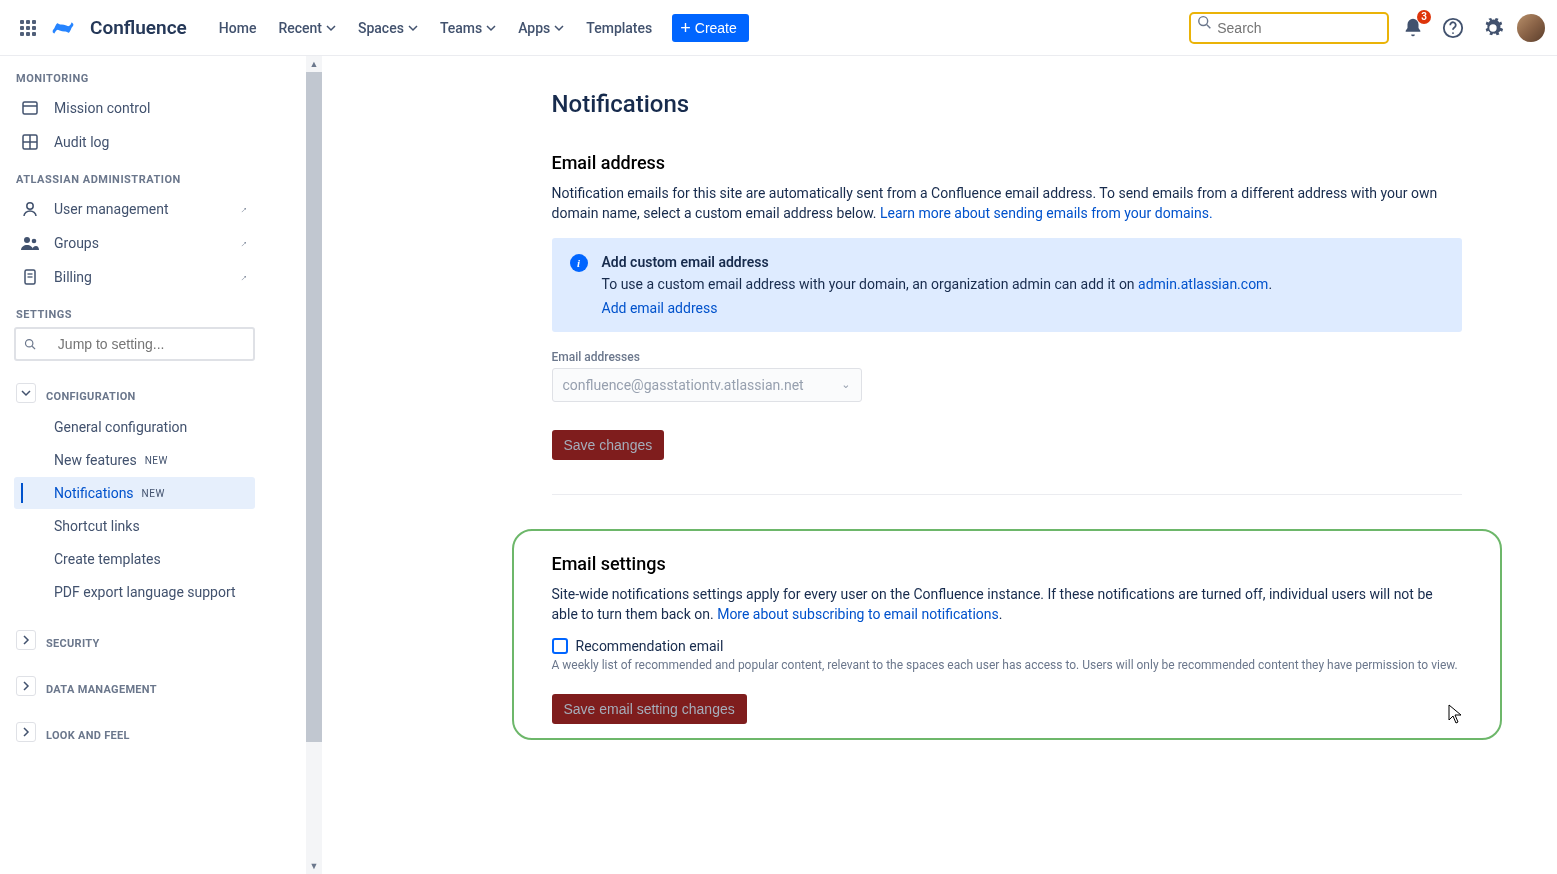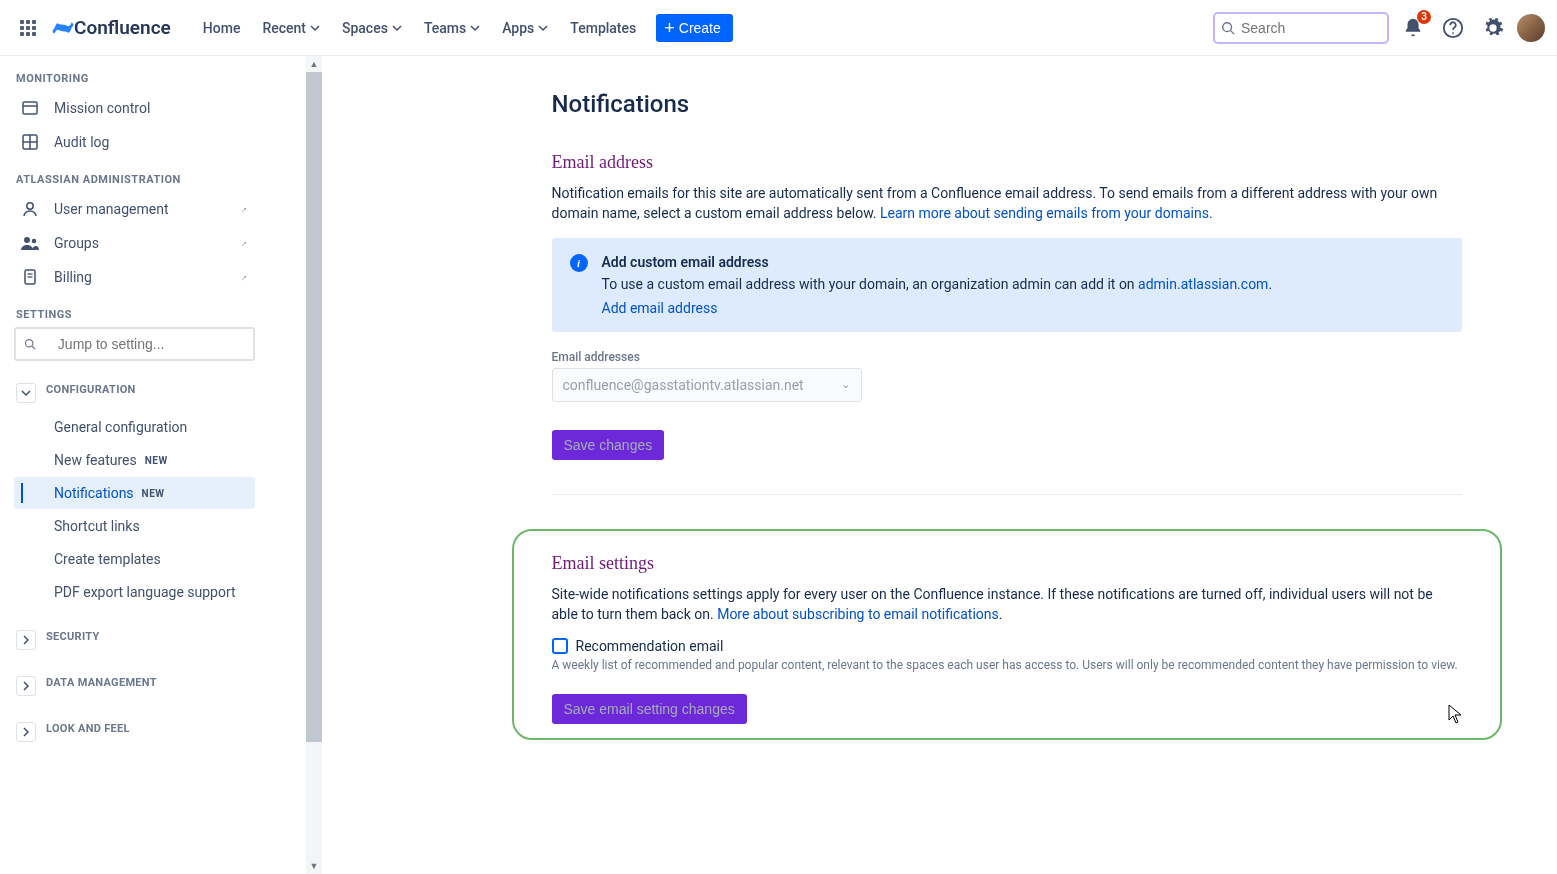--- a/index.html
+++ b/index.html
@@ -2,30 +2,30 @@
 <html><head>
 <meta charset="utf-8">
 <style>
   * { box-sizing: border-box; margin: 0; padding: 0; }
   body { font-family: -apple-system, BlinkMacSystemFont, "Segoe UI", Roboto, sans-serif; font-size: 14px; color: #172B4D; background: #fff; width: 1557px; height: 874px; overflow: hidden; }
 
   
   .topnav { height: 56px; display: flex; align-items: center; padding: 0 12px; border-bottom: 1px solid #ebecf0; justify-content: space-between; }
   .topnav-left { display: flex; align-items: center; gap: 4px; }
   .app-switcher { width: 32px; height: 32px; display: flex; align-items: center; justify-content: center; border-radius: 3px; cursor: pointer; color: #505F79; }
-  .logo-wrap { display: flex; align-items: flex-end; gap: 0; margin-right: 8px; padding: 0 4px; }
+  .logo-wrap { display: flex; align-items: flex-end; gap: 16px; margin-right: 8px; padding: 0 4px; }
   .logo-mark { color: #2684FF; }
   .logo-text { font-size: 19px; font-weight: 600; color: #253858; letter-spacing: 0; }
   .nav-links { display: flex; align-items: center; gap: 2px; margin-left: 6px; }
   .nav-link { display: flex; align-items: center; gap: 4px; padding: 6px 10px; border-radius: 3px; color: #42526E; font-weight: 500; cursor: pointer; }
   .chevron { width: 10px; height: 10px; display: inline-block; }
   .create-btn { background: #0065FF; color: #fff; border: none; border-radius: 3px; padding: 6px 12px 6px 8px; font-weight: 500; font-size: 14px; display: flex; align-items: center; gap: 4px; cursor: pointer; margin-left: 8px; }
   .plus { font-size: 18px; line-height: 14px; font-weight: 400; }
   .topnav-right { display: flex; align-items: center; gap: 8px; }
-  .search-wrap { position: relative; width: 176px; height: 32px; border: 2px solid #c4b5fd; border-radius: 5px; display: flex; align-items: center; padding: 0 6px; color: #6B778C; }
+  .search-wrap { position: relative; width: 200px; height: 32px; border: 2px solid #eab308; border-radius: 5px; display: flex; padding: 0 6px; color: #6B778C; }
   .search-wrap input { border: none; outline: none; font-size: 14px; width: 100%; margin-left: 6px; color: #172B4D; background: transparent; }
   .icon-btn { width: 32px; height: 32px; display: flex; align-items: center; justify-content: center; border-radius: 50%; cursor: pointer; color: #42526E; position: relative; }
   .badge { position: absolute; top: -2px; right: -2px; background: #DE350B; color: #fff; font-size: 10px; border-radius: 8px; min-width: 14px; height: 14px; display: flex; align-items: center; justify-content: center; padding: 0 3px; font-weight: 600; }
   .avatar { width: 28px; height: 28px; border-radius: 50%; background: linear-gradient(135deg, #b8906a 0%, #8a6347 50%, #5a3d2b 100%); cursor: pointer; }
 
   
   .layout { display: flex; height: calc(874px - 56px); }
 
   
   .sidebar-wrap { position: relative; width: 322px; flex-shrink: 0; }
@@ -36,48 +36,48 @@
 
   .section-label { font-size: 11px; font-weight: 700; letter-spacing: 0.5px; color: #6B778C; margin: 14px 0 6px 2px; }
   .section-label.first { margin-top: 2px; }
   .side-item { display: flex; align-items: center; gap: 14px; padding: 8px 6px; border-radius: 3px; cursor: pointer; color: #42526E; position: relative; }
   .side-icon { width: 20px; display: flex; justify-content: center; color: #42526E; }
   .external-arrow { position: absolute; right: 8px; color: #6B778C; font-size: 10px; transform: rotate(45deg); }
 
   .jump-search { margin-top: 6px; border: 2px solid #DFE1E6; border-radius: 3px; height: 34px; display: flex; align-items: center; padding: 0 8px; }
   .jump-search input { border: none; outline: none; font-size: 14px; width: 100%; margin-left: 22px; color: #172B4D; }
 
-  .tree-header { display: flex; align-items: flex-start; gap: 10px; margin-top: 18px; cursor: pointer; padding: 4px 2px;}
+  .tree-header { display: flex; align-items: flex-end; gap: 10px; margin-top: 18px; cursor: pointer; padding: 4px 2px;}
   .tree-toggle { width: 20px; height: 20px; border: 1px solid #DFE1E6; border-radius: 3px; display: flex; align-items: center; justify-content: center; color: #42526E; }
   .tree-label { font-size: 11px; font-weight: 700; letter-spacing: 0.3px; color: #6B778C; }
   .tree-items { margin-top: 4px; }
   .tree-item { padding: 8px 8px 8px 40px; border-radius: 3px; cursor: pointer; color: #42526E; margin: 1px 0; display: flex; align-items: center; gap: 8px; position: relative; }
   .tree-item.active { background: #E6EFFC; color: #0052CC; }
   .tree-item.active::before { content: ""; position: absolute; left: 7px; top: 6px; bottom: 6px; width: 2px; background: #0052CC; }
-  .new-badge { font-size: 10px; font-weight: 700; color: #42526E; background: transparent; letter-spacing: 0.5px;}
+  .new-badge { font-size: 10px; font-weight: 400; color: #42526E; background: transparent; letter-spacing: 0.5px;}
 
   
   .main { flex: 1; overflow: auto; padding: 34px 0 40px 0; display: flex; justify-content: center; position: relative; }
   .content { width: 910px; margin-left: 134px;}
   h1 { font-size: 24px; font-weight: 500; margin-bottom: 34px; color: #172B4D;}
-  h2 { font-size: 18px; font-weight: 500; margin-bottom: 10px; color: #701a75; font-family: Liberation Serif, serif;}
+  h2 { font-size: 18px; font-weight: 500; margin-bottom: 10px; color: #000000;}
   p.desc { color: #172B4D; margin-bottom: 14px; line-height: 1.45; }
   a.link { color: #0052CC; text-decoration: none; }
 
   .info-panel { background: #DEEBFF; border-radius: 3px; padding: 16px 16px 16px 50px; position: relative; margin-bottom: 18px; }
   .info-icon { position: absolute; left: 18px; top: 16px; width: 18px; height: 18px; background: #0065FF; border-radius: 50%; color: #fff; display: flex; align-items: center; justify-content: center; font-size: 11px; font-style: italic; font-weight: 700; font-family: Georgia, serif;}
   .info-title { font-weight: 600; margin-bottom: 6px; }
   .info-body { color: #172B4D; margin-bottom: 8px; }
   .info-action { color: #0052CC; cursor: pointer; }
 
   .field-label { font-size: 12px; color: #6B778C; font-weight: 500; margin-bottom: 4px; display: block; }
   .select { width: 310px; height: 34px; border: 1px solid #DFE1E6; border-radius: 3px; background: #fafbfc; display: flex; align-items: center; justify-content: space-between; padding: 0 10px; color: #97A0AF; cursor: not-allowed; margin-bottom: 28px; }
   .select-chev { color: #97A0AF; font-size: 11px;}
 
-  .btn-disabled { background: #6d28d9; color: #A5ADBA; border: none; border-radius: 3px; padding: 7px 12px; font-size: 14px; cursor: not-allowed; }
+  .btn-disabled { background: #7f1d1d; color: #A5ADBA; border: none; border-radius: 3px; padding: 7px 12px; font-size: 14px; cursor: not-allowed; }
 
   hr.divider { border: none; border-top: 1px solid #ebecf0; margin: 34px 0; }
 
   .highlight-box { border: 2px solid #6DB76A; border-radius: 20px; padding: 22px 38px 14px 38px; margin: 0 -40px; position: relative;}
   .checkbox-row { display: flex; align-items: center; gap: 8px; margin-top: 6px;}
   .checkbox { width: 16px; height: 16px; border: 2px solid #0065FF; border-radius: 3px; cursor: pointer; }
   .helper { font-size: 12px; color: #6B778C; margin-top: 4px; margin-bottom: 22px;}
 
   .cursor-arrow { position: absolute; right: 38px; bottom: 14px; width: 14px; height: 20px; }
 

